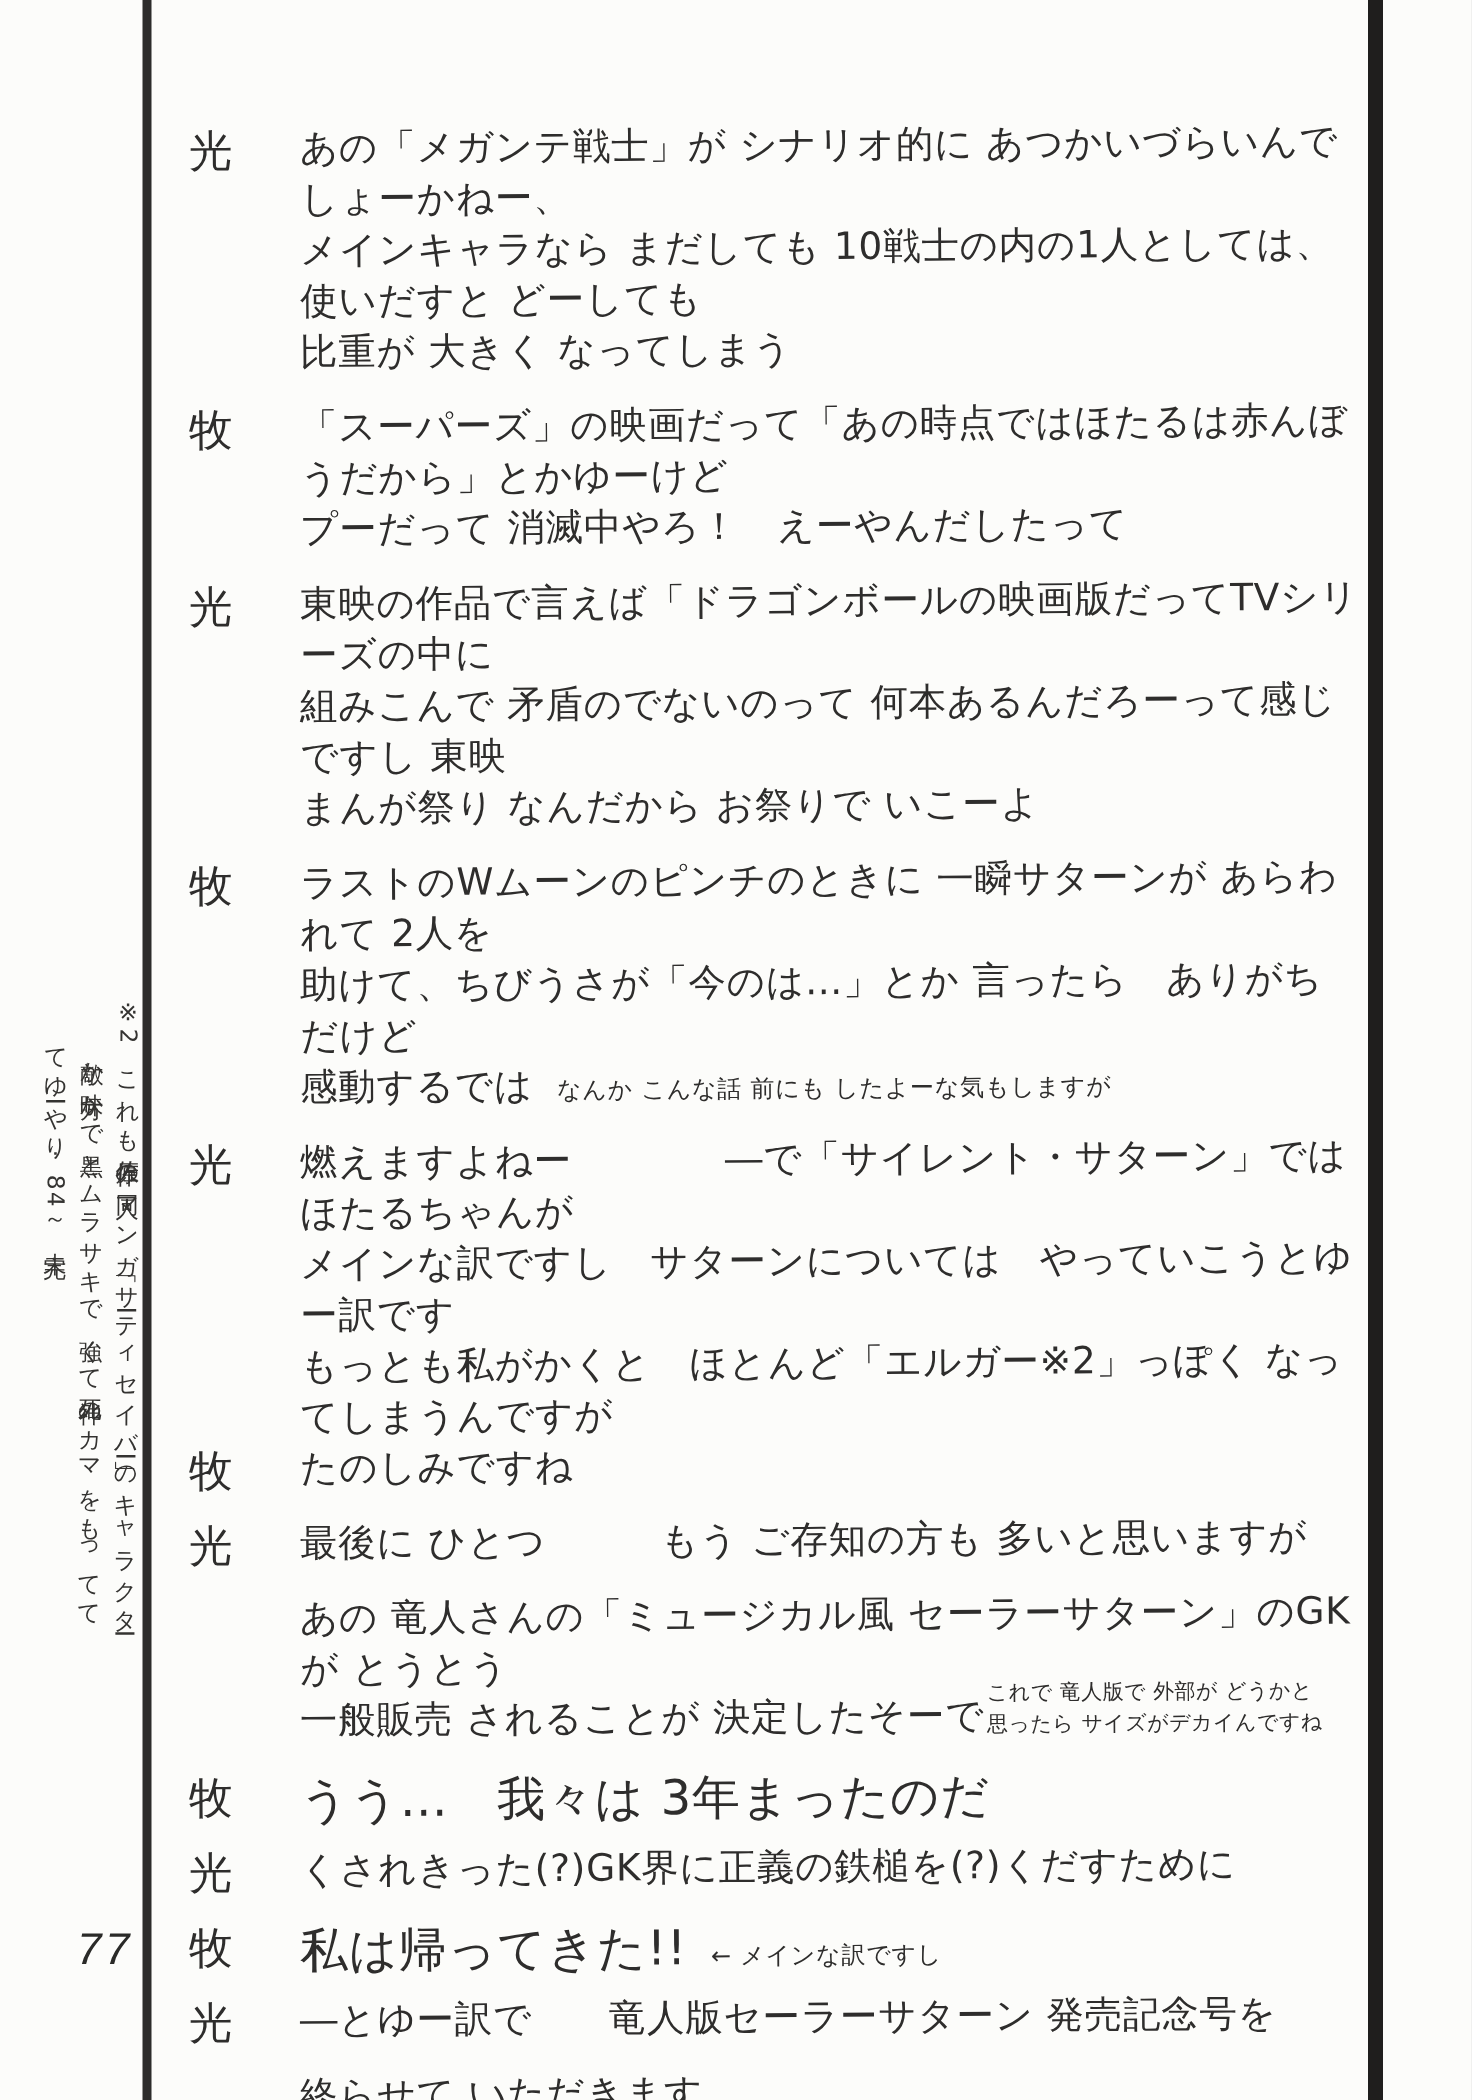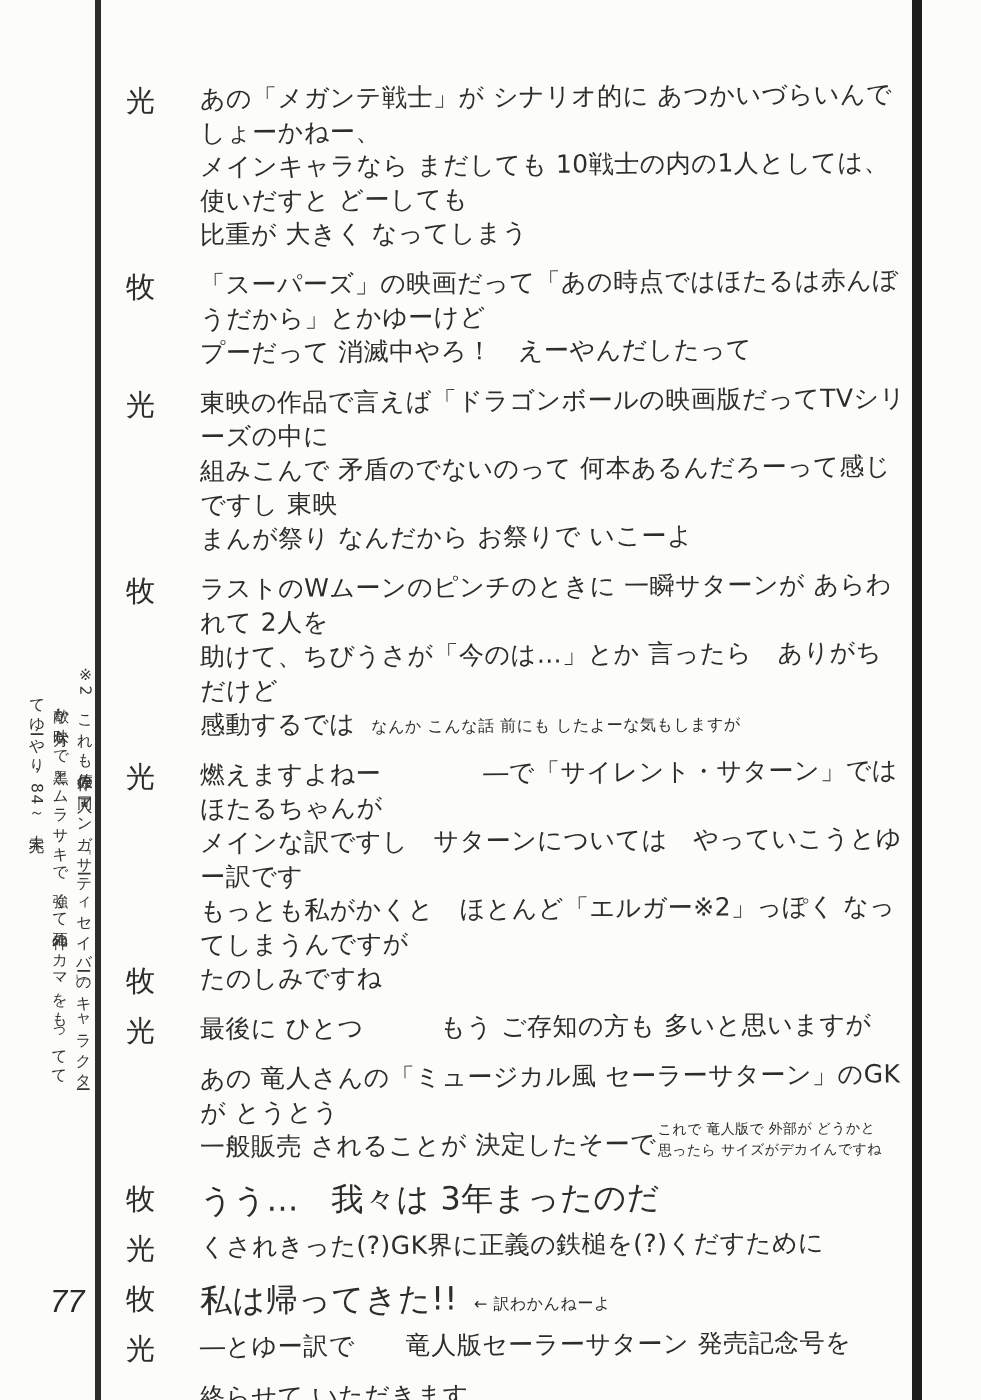--- a/index.html
+++ b/index.html
@@ -66,21 +66,21 @@
     line-height:24px;
     letter-spacing:1.5px;
     color:#343331;
     transform:rotate(0.3deg);
   }
   .footnote .col2{padding-top:30px;}
   .footnote .col3{padding-top:22px;}
   .page-number{
     position:absolute;
     left:50px;top:1284px;
-    font-family:Liberation Sans, sans-serif;
+    font-family:Liberation Mono, monospace;
     font-style:italic;
     font-size:31px;
     color:#2a2a28;
   }
 </style>
 </head>
 <body>
 
 <div class="scan-page">
 
@@ -186,21 +186,21 @@
       </div>
       <div class="group">
         <div class="line">
           <span class="speaker">光</span>
           <span class="content">くされきった(?)GK界に正義の鉄槌を(?)くだすために</span>
         </div>
       </div>
       <div class="group">
         <div class="line">
           <span class="speaker">牧</span>
-          <span class="content lg">私は帰ってきた!!<span class="small-suffix">← 訳わかんねーよ</span></span>
+          <span class="content lg">私は帰ってきた!!<span class="small-suffix">← メインな訳ですし</span></span>
         </div>
       </div>
       <div class="group">
         <div class="line">
           <span class="speaker">光</span>
           <span class="content">―とゆー訳で　　竜人版セーラーサターン 発売記念号を</span>
         </div>
         <div class="line">
           <span class="speaker"></span>
           <span class="content">終らせて いただきます</span>

